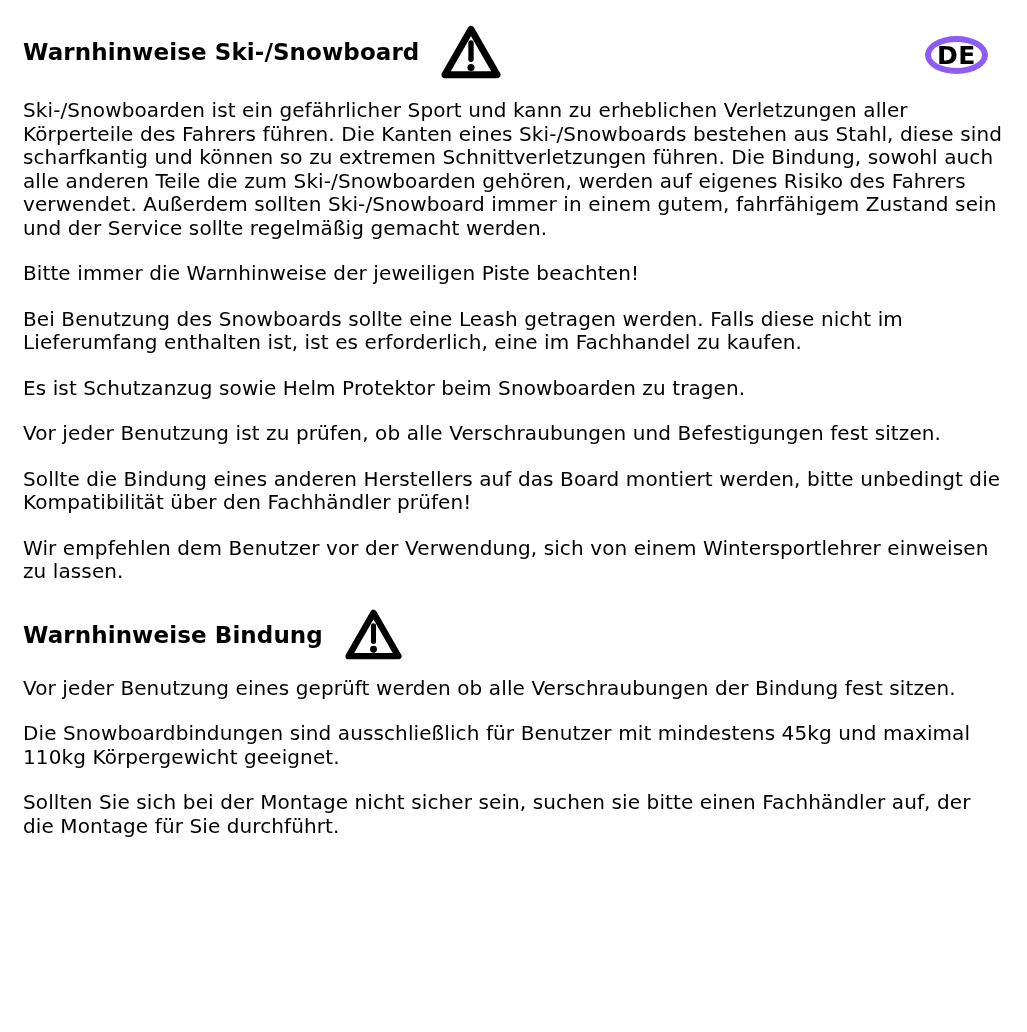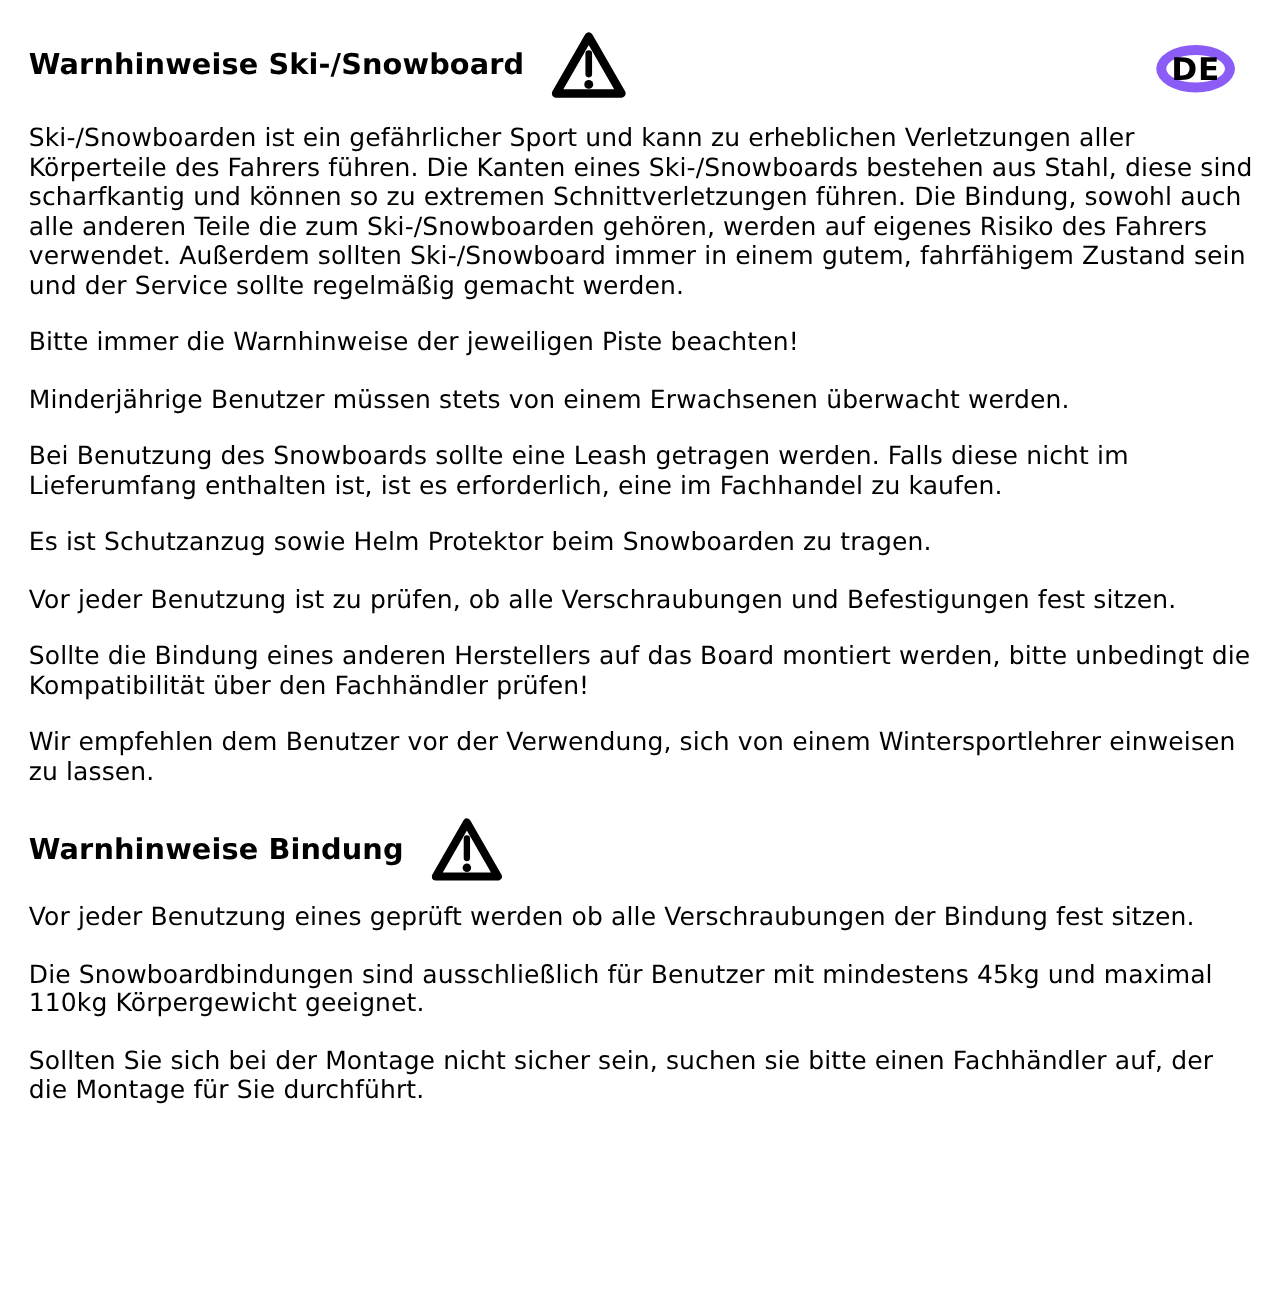--- a/index.html
+++ b/index.html
@@ -45,21 +45,21 @@
     max-width: 985px;
     letter-spacing: 0.1px;
   }
   .de-badge {
     position: absolute;
     top: 36px;
     right: 39px;
     width: 63px;
     height: 38px;
     box-sizing: border-box;
-    border: 8px solid #8b5cf6;
+    border: 6px solid #8b5cf6;
     border-radius: 50%;
     display: flex;
     align-items: center;
     justify-content: center;
   }
   .de-badge span {
     font-size: 25px;
     font-weight: bold;
     letter-spacing: 0.5px;
     line-height: 1;
@@ -81,21 +81,20 @@
         <svg width="60" height="57" viewBox="0 0 62 58" aria-hidden="true">
           <path d="M31 5 L58 52 L4 52 Z" fill="none" stroke="#000000" stroke-width="7" stroke-linejoin="round"></path>
           <path d="M31 19 L31 36" fill="none" stroke="#000000" stroke-width="5.5" stroke-linecap="round"></path>
           <circle cx="31" cy="44.5" r="3.7" fill="#000000"></circle>
         </svg>
       </span>
     </div>
 
     <p class="body-text">Ski-/Snowboarden ist ein gefährlicher Sport und kann zu erheblichen Verletzungen aller Körperteile des Fahrers führen. Die Kanten eines Ski-/Snowboards bestehen aus Stahl, diese sind scharfkantig und können so zu extremen Schnittverletzungen führen. Die Bindung, sowohl auch alle anderen Teile die zum Ski-/Snowboarden gehören, werden auf eigenes Risiko des Fahrers verwendet. Außerdem sollten Ski-/Snowboard immer in einem gutem, fahrfähigem Zustand sein und der Service sollte regelmäßig gemacht werden.</p>
     <p class="body-text">Bitte immer die Warnhinweise der jeweiligen Piste beachten!</p>
-    <p class="body-text">Minderjährige Benutzer müssen stets von einem Erwachsenen überwacht werden.</p>
     <p class="body-text">Bei Benutzung des Snowboards sollte eine Leash getragen werden. Falls diese nicht im Lieferumfang enthalten ist, ist es erforderlich, eine im Fachhandel zu kaufen.</p>
     <p class="body-text">Es ist Schutzanzug sowie Helm Protektor beim Snowboarden zu tragen.</p>
     <p class="body-text">Vor jeder Benutzung ist zu prüfen, ob alle Verschraubungen und Befestigungen fest sitzen.</p>
     <p class="body-text">Sollte die Bindung eines anderen Herstellers auf das Board montiert werden, bitte unbedingt die Kompatibilität über den Fachhändler prüfen!</p>
     <p class="body-text">Wir empfehlen dem Benutzer vor der Verwendung, sich von einem Wintersportlehrer einweisen zu lassen.</p>
   </section>
 
   <section>
     <div class="heading-row second">
       <h1>Warnhinweise Bindung</h1>

